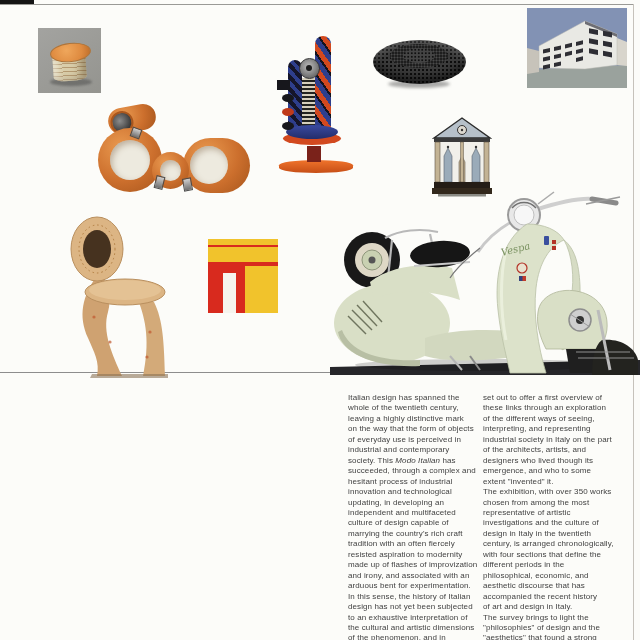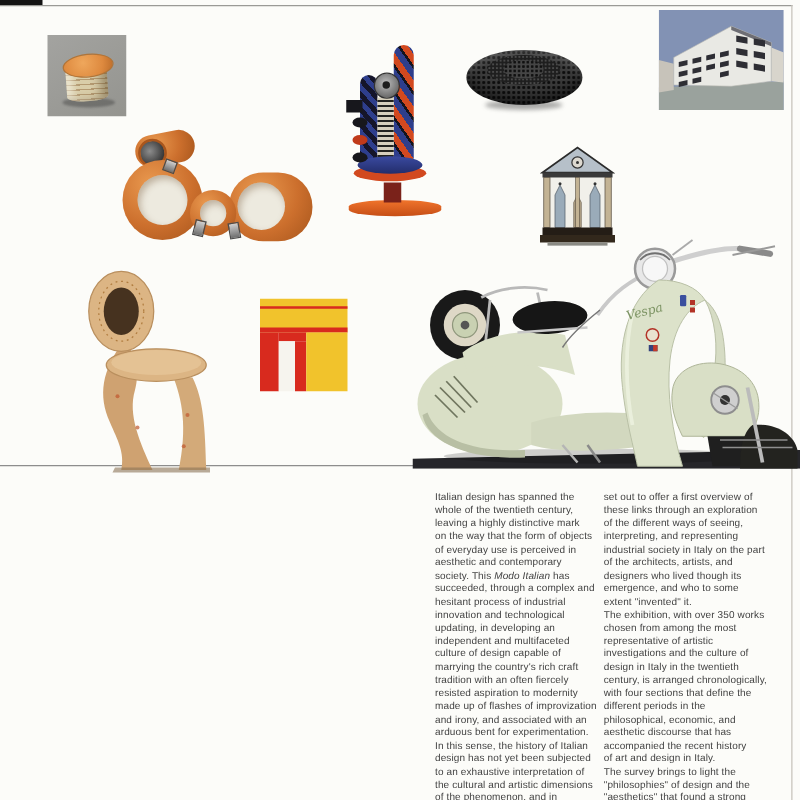--- a/index.html
+++ b/index.html
@@ -320,21 +320,21 @@
       <line x1="120" y1="166" x2="132" y2="180" stroke="#b5b5b5" stroke-width="2"></line>
       <line x1="140" y1="166" x2="150" y2="180" stroke="#8a8a8a" stroke-width="2"></line>
     </g>
   </svg>
 
   <div class="abs col col-left"><span>Italian design has spanned the
 whole of the twentieth century,
 leaving a highly distinctive mark
 on the way that the form of objects
 of everyday use is perceived in
-aesthetic and contemporary
+industrial and contemporary
 society. This </span><i>Modo Italian</i><span> has
 succeeded, through a complex and
 hesitant process of industrial
 innovation and technological
 updating, in developing an
 independent and multifaceted
 culture of design capable of
 marrying the country's rich craft
 tradition with an often fiercely
 resisted aspiration to modernity

